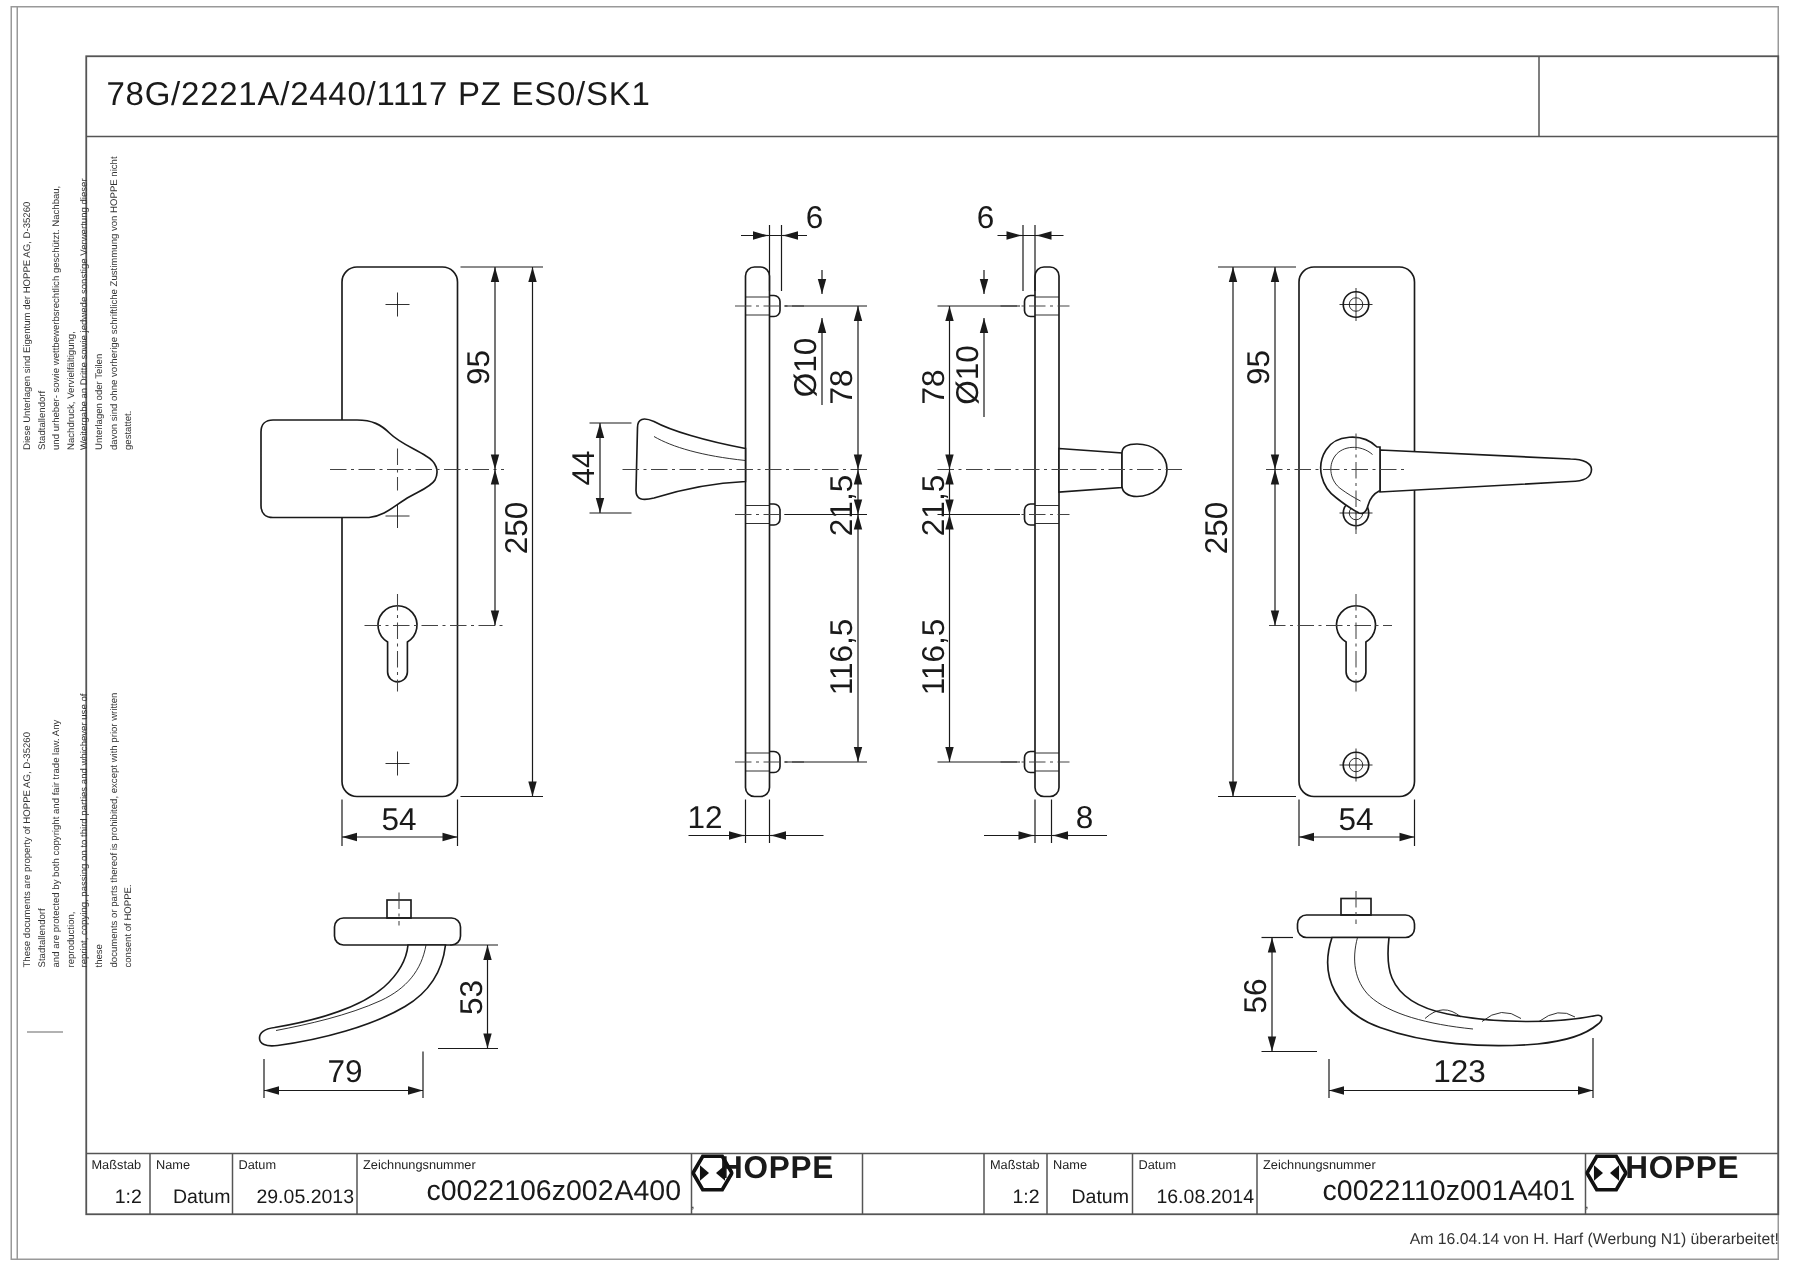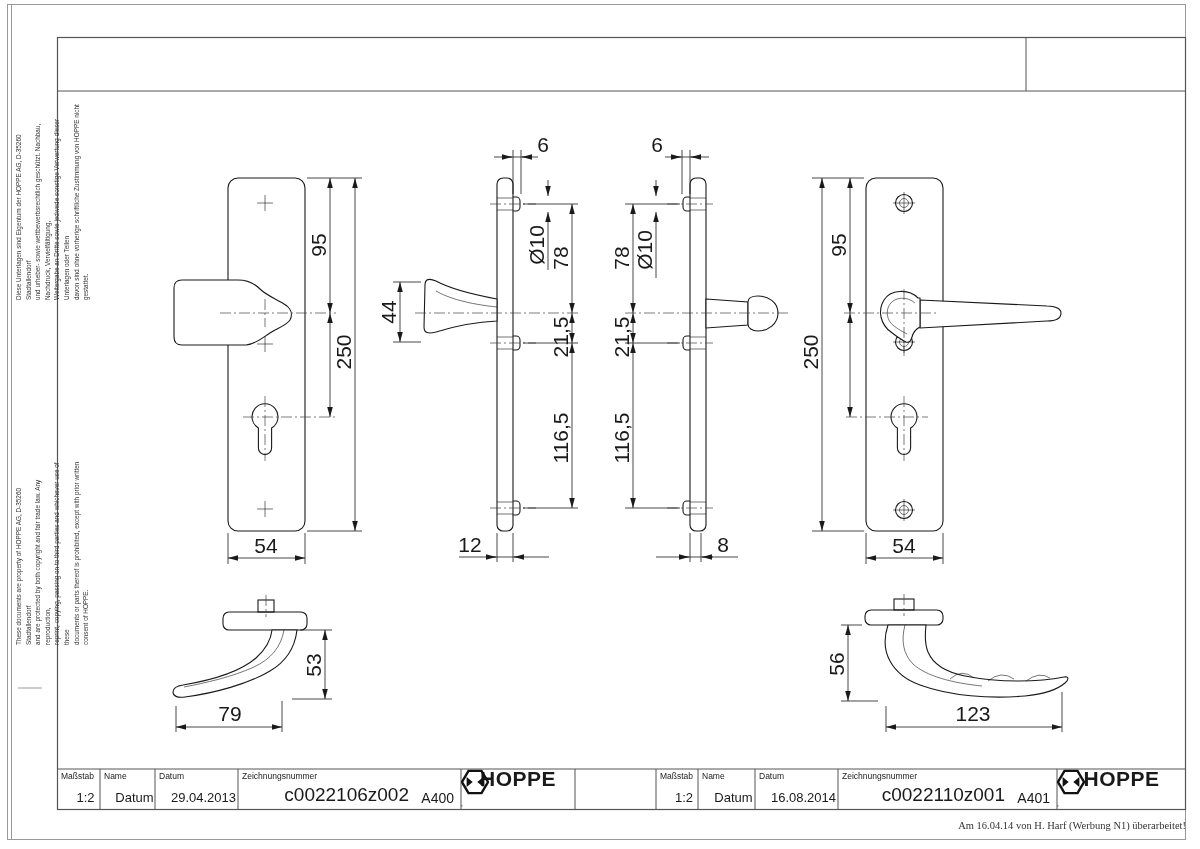--- a/index.html
+++ b/index.html
@@ -16,25 +16,25 @@
   .pageb{fill:none;stroke:#999;stroke-width:1;}
   .gridl{stroke:#555;stroke-width:1;}
   .abs{position:absolute;}
   .title{left:71px;top:50px;font-size:22px;letter-spacing:0.5px;}
   .copy{width:198px;height:40px;font-size:6.4px;line-height:9.6px;color:#333;
         white-space:pre-line;transform:rotate(-90deg);transform-origin:0 0;}
   .cell{position:absolute;top:769px;height:41px;box-sizing:border-box;}
   .cell .lab{position:absolute;left:4px;top:2px;font-size:8.5px;color:#222;}
   .cell .val{position:absolute;left:14px;right:0;bottom:5px;text-align:center;font-size:13px;}
   .cell .num{position:absolute;left:0;right:52px;bottom:4px;text-align:right;font-size:19px;}
-  .cell .sheetno{position:absolute;right:7px;bottom:4px;font-size:14px;margin-top:28px;}
+  .cell .sheetno{position:absolute;right:7px;bottom:4px;font-size:19px;margin-top:28px;}
   .logo{display:flex;align-items:center;justify-content:center;height:100%;gap:3px;flex-direction:column;}
   .logo .brand{font-size:21px;font-weight:bold;letter-spacing:0.5px;}
   .logo .mark{font-size:8px;align-self:flex-start;margin-top:9px;}
-  .rev{left:700px;top:820px;width:486px;text-align:right;font-size:10.5px;color:#333;font-family:Liberation Serif, serif;}
+  .rev{left:700px;top:820px;width:486px;text-align:right;font-size:10.5px;color:#333;}
 </style>
 </head>
 <body>
 
 <div class="sheet">
 
 <svg width="1200" height="849" viewBox="0 0 1200 849">
   <defs>
     <marker id="ah" markerWidth="12" markerHeight="8" refX="11" refY="4" orient="auto-start-reverse" markerUnits="userSpaceOnUse">
       <path d="M11,4 L1,1.2 L1,6.8 Z" fill="#1a1a1a"></path>
@@ -242,41 +242,42 @@
     <line class="dim" x1="878" y1="701" x2="841" y2="701"></line>
     <line class="dim" x1="848" y1="625" x2="848" y2="701" marker-start="url(#ah)" marker-end="url(#ah)"></line>
     <text x="844" y="664" text-anchor="middle" transform="rotate(-90 844 664)">56</text>
     <line class="dim" x1="886" y1="706" x2="886" y2="732"></line>
     <line class="dim" x1="1062" y1="692" x2="1062" y2="732"></line>
     <line class="dim" x1="886" y1="727" x2="1062" y2="727" marker-start="url(#ah)" marker-end="url(#ah)"></line>
     <text x="973" y="721" text-anchor="middle">123</text>
   </g>
 </svg>
 
+<div class="abs title">78G/2221A/2440/1117 PZ ES0/SK1</div>
 
 <div class="abs copy" style="left:14px;top:300px;">Diese Unterlagen sind Eigentum der HOPPE AG, D-35260 Stadtallendorf
 und urheber- sowie wettbewerbsrechtlich geschützt. Nachbau, Nachdruck, Vervielfältigung,
 Weitergabe an Dritte sowie jedwede sonstige Verwertung dieser Unterlagen oder Teilen
 davon sind ohne vorherige schriftliche Zustimmung von HOPPE nicht gestattet.</div>
 <div class="abs copy" style="left:14px;top:645px;">These documents are property of HOPPE AG, D-35260 Stadtallendorf
 and are protected by both copyright and fair trade law. Any reproduction,
 reprint, copying, passing on to third parties and whichever use of these
 documents or parts thereof is prohibited, except with prior written consent of HOPPE.</div>
 
 <div class="cell" style="left:57px;width:43px;">
   <div class="lab">Maßstab</div>
   <div class="val">1:2</div>
 </div>
 <div class="cell" style="left:100px;width:55px;">
   <div class="lab">Name</div>
   <div class="val">Datum</div>
 </div>
 <div class="cell" style="left:155px;width:83px;">
   <div class="lab">Datum</div>
-  <div class="val">29.04.2013</div>
+  <div class="val">29.05.2013</div>
 </div>
 <div class="cell" style="left:238px;width:223px;">
   <div class="lab">Zeichnungsnummer</div>
   <div class="num">c0022106z002</div>
   <div class="sheetno">A400</div>
 </div>
 <div class="cell" style="left:461px;width:114px;">
   <div class="logo">
     <span class="brand">HOPPE</span>
     <span class="mark">’</span>

